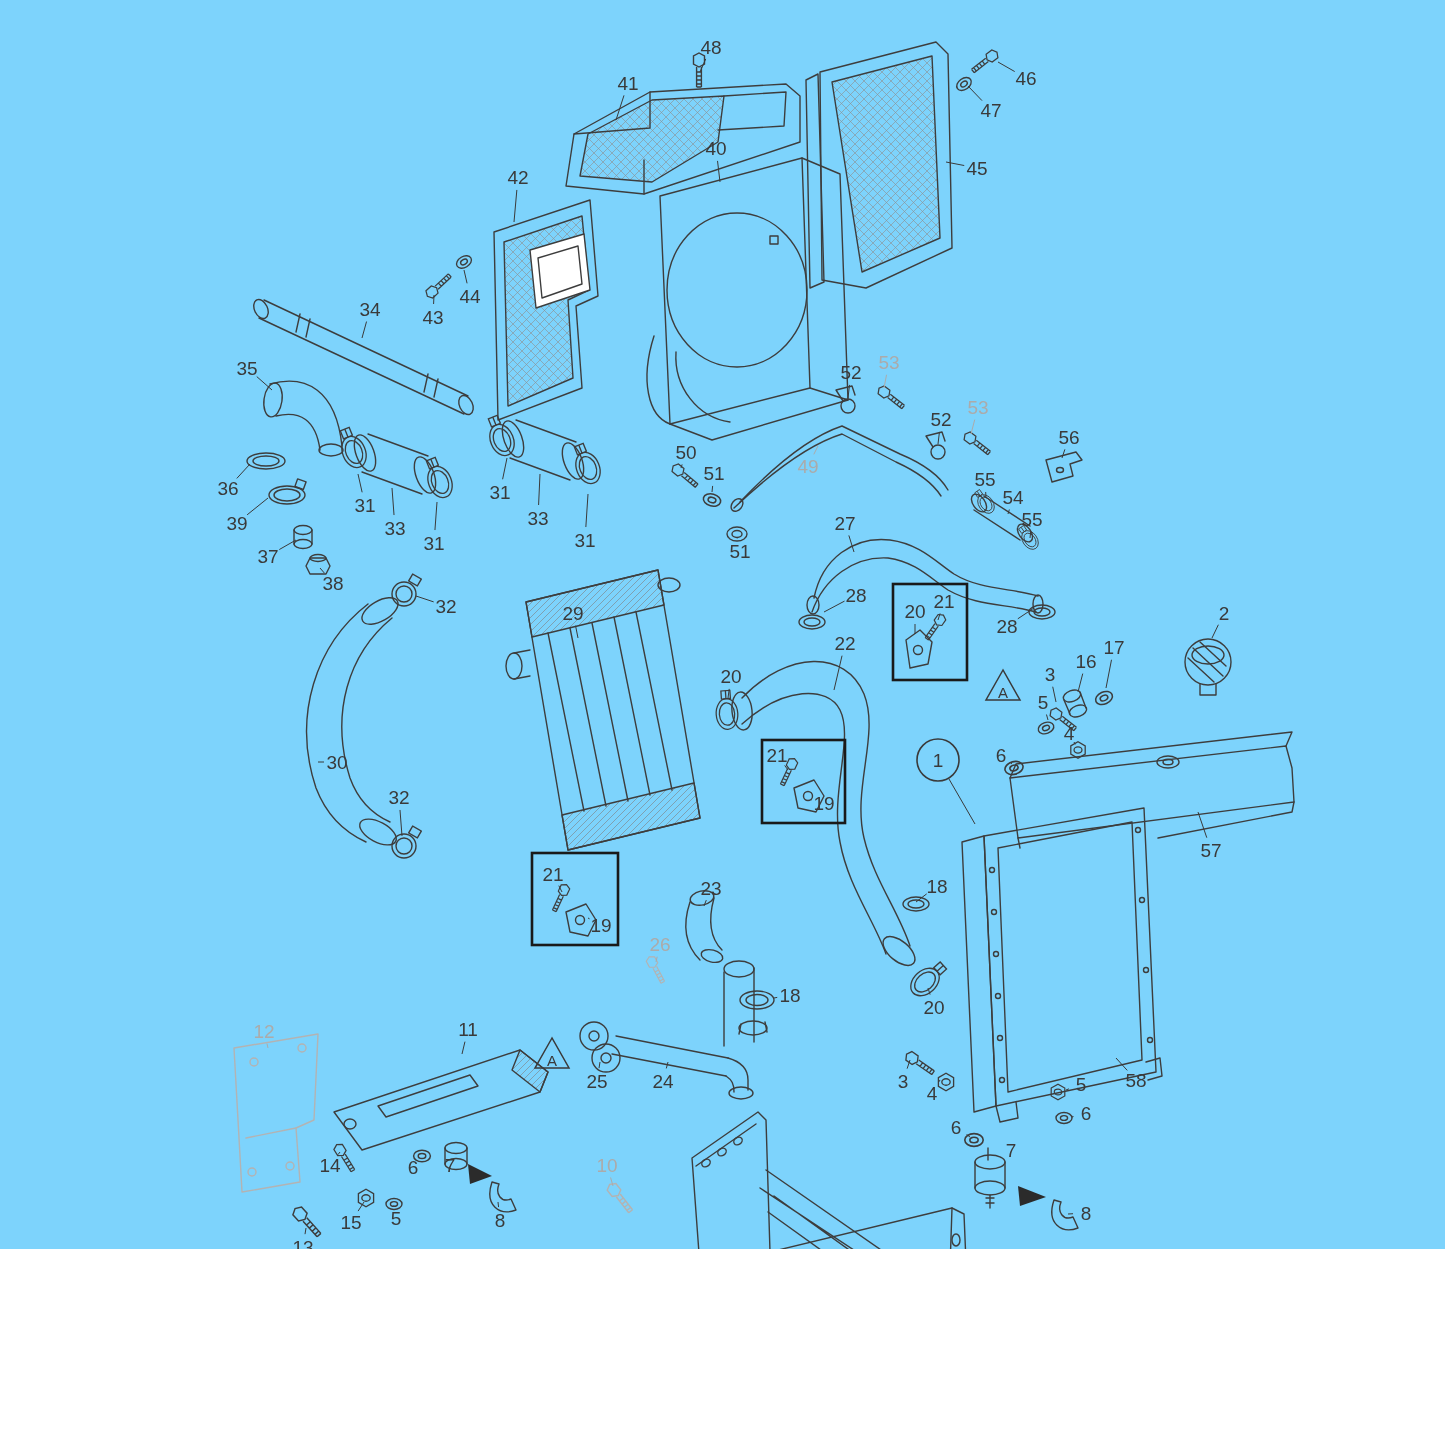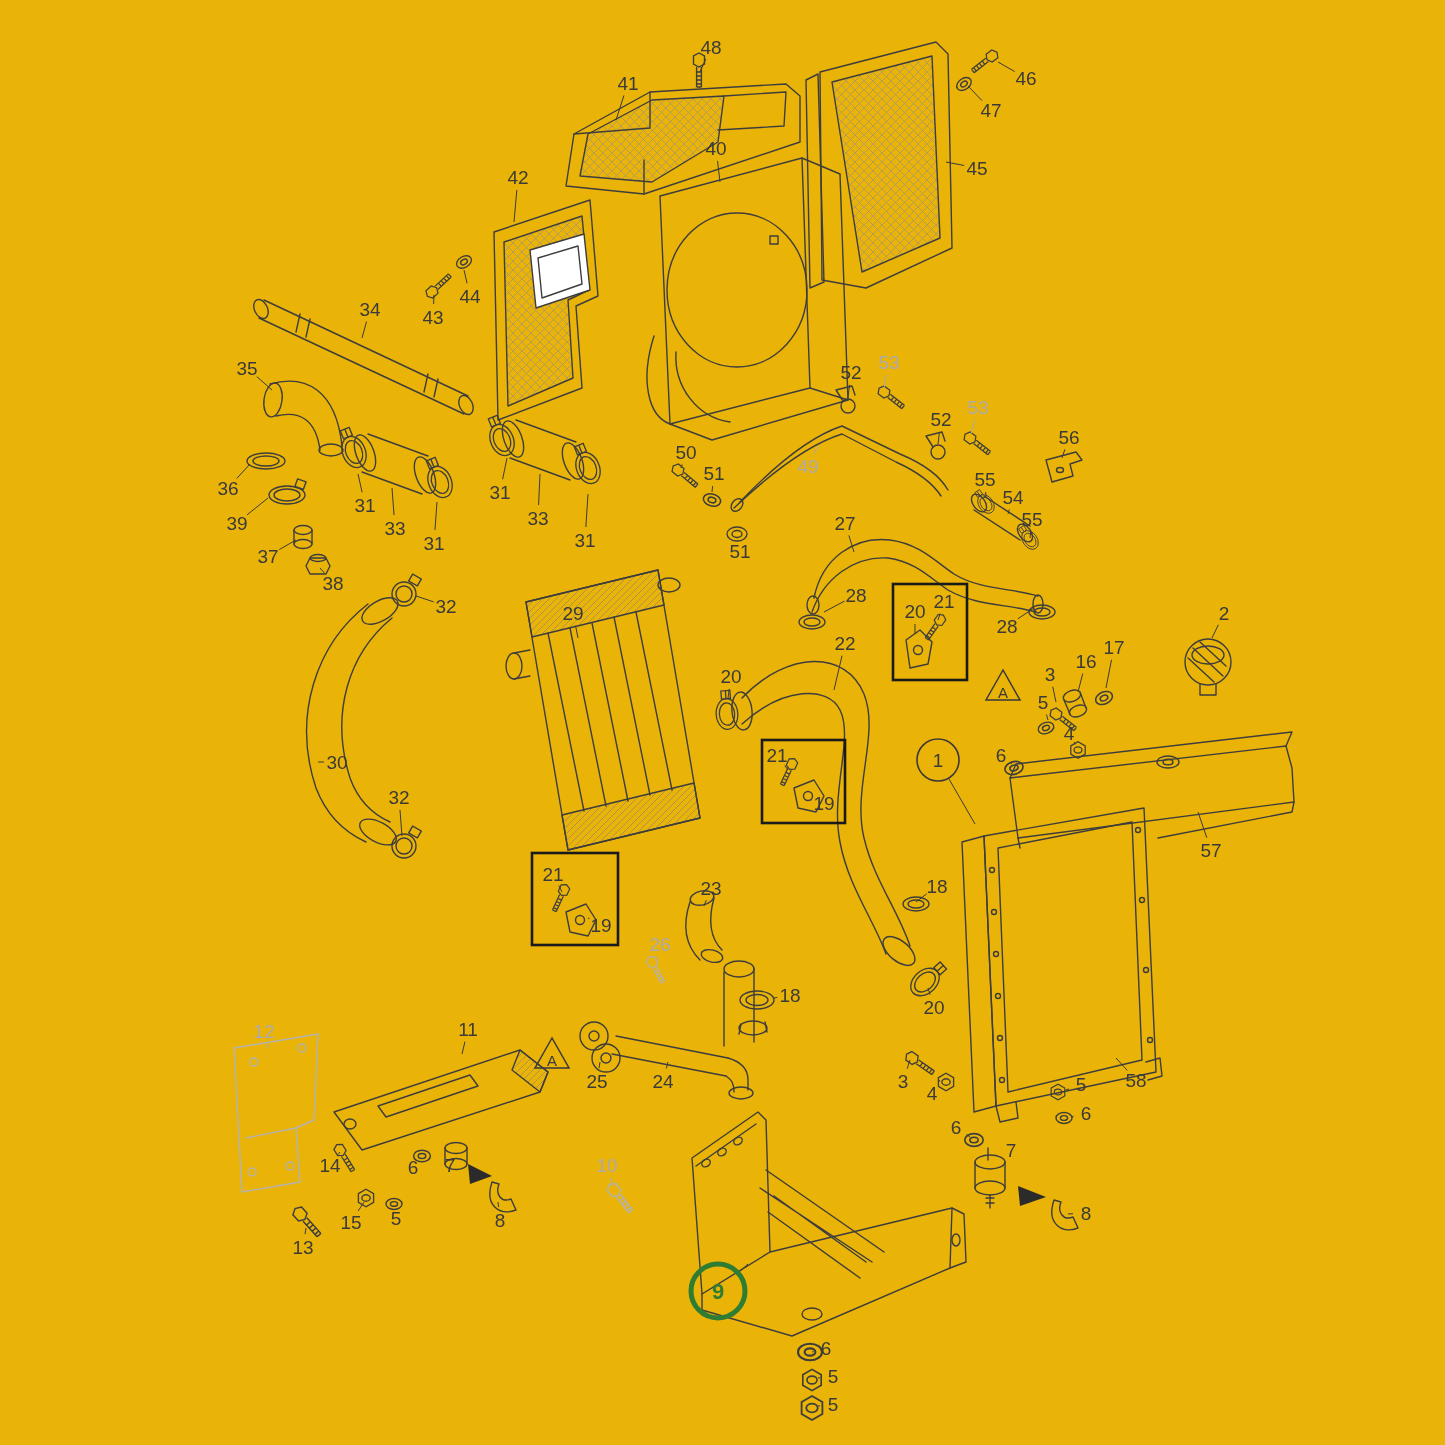--- a/index.html
+++ b/index.html
@@ -1,16 +1,16 @@
 <!DOCTYPE html>
 <html><head>
 <meta charset="utf-8">
 <style>
   html,body{margin:0;padding:0;background:#ffffff;}
-  .stage{position:relative;width:1445px;height:1445px;background:#eab308;overflow:hidden;}
+  .stage{position:relative;width:1445px;height:1249px;background:#7dd3fc;overflow:hidden;}
   svg{display:block;width:1445px;height:1445px;color:#3d3d3d;}
   #linework path,#linework ellipse,#linework circle,#linework rect,#linework line{
     fill:none;stroke:#3d3d3d;stroke-width:1.4;stroke-linejoin:round;stroke-linecap:round;
   }
   #linework .mesh{fill:url(#mesh);}
   #linework .hatch{fill:url(#hatch);}
   #linework .paper{fill:#ffffff;}
   #linework .muted-part path,#linework .muted-part circle,#linework .muted-part ellipse{stroke:#b3b3b3;}
   text{font-family:"Liberation Sans","DejaVu Sans",sans-serif;}
 </style>

